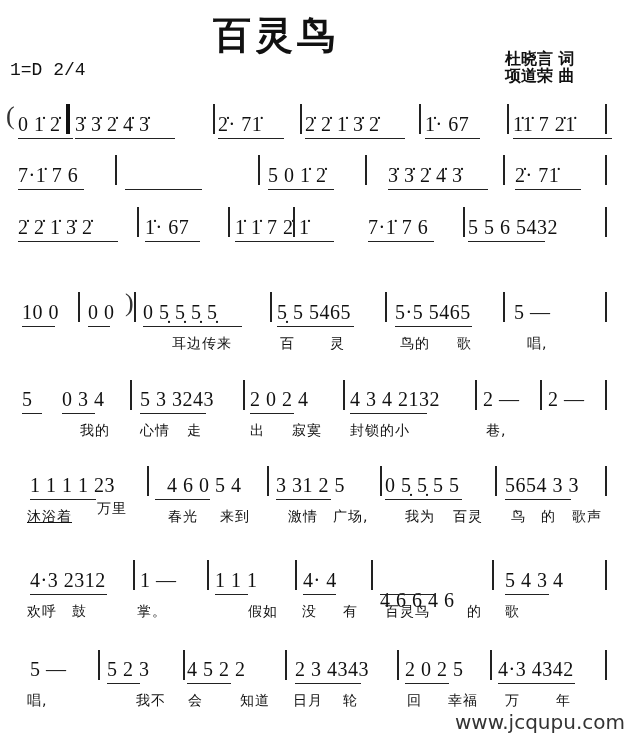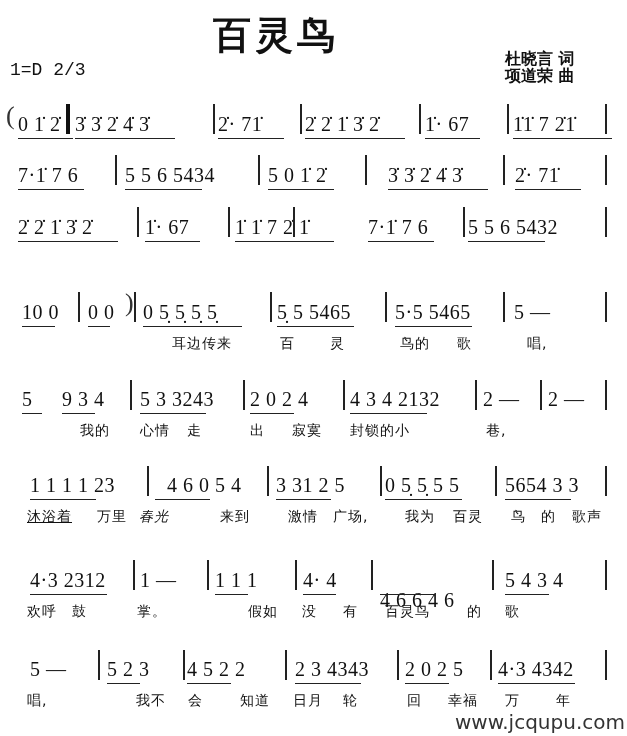--- a/index.html
+++ b/index.html
@@ -16,21 +16,21 @@
   .lyr { position:absolute; font-size:14px; font-family:"DejaVu Sans", sans-serif; white-space:nowrap; letter-spacing:1px; }
   .ul { position:absolute; height:1.3px; background:#222; }
   .wm { position:absolute; left:455px; top:710px; font-size:20px; color:#333; font-family:"DejaVu Sans", sans-serif; }
   .thick { position:absolute; width:4px; background:#111; }
   .paren { position:absolute; font-size:26px; font-weight:lighter; color:#333; }
 </style>
 </head>
 <body>
 
 <div class="title">百灵鸟</div>
-<div class="key">1=D 2/3</div>
+<div class="key">1=D 2/4</div>
 <div class="credits">
   <div>杜晓言 词</div>
   <div>项道荣 曲</div>
 </div>
 
 <div id="score">
     <div class="row" style="top: 107px;">
       <span class="n" style="left: 18px;">0 1̇ 2̇</span>
       <div class="ul" style="left: 18px; top: 31px; width: 55px;"></div>
       <span class="n" style="left: 75px;">3̇ 3̇ 2̇ 4̇ 3̇</span>
@@ -40,21 +40,20 @@
       <span class="n" style="left: 305px;">2̇ 2̇ 1̇ 3̇ 2̇</span>
       <div class="ul" style="left: 305px; top: 31px; width: 100px;"></div>
       <span class="n" style="left: 425px;">1̇·  67</span>
       <div class="ul" style="left: 425px; top: 31px; width: 55px;"></div>
       <span class="n" style="left: 513px;">1̇1̇ 7 2̇1̇</span>
       <div class="ul" style="left: 513px; top: 31px; width: 99px;"></div>
     </div>
     <div class="row" style="top: 158px;">
       <span class="n" style="left: 18px;">7·1̇ 7 6</span>
       <div class="ul" style="left: 18px; top: 31px; width: 66px;"></div>
-      <span class="n" style="left: 125px;">5 5 6 5434</span>
       <div class="ul" style="left: 125px; top: 31px; width: 77px;"></div>
       <span class="n" style="left: 268px;">5 0 1̇ 2̇</span>
       <div class="ul" style="left: 268px; top: 31px; width: 66px;"></div>
       <span class="n" style="left: 388px;">3̇ 3̇ 2̇ 4̇ 3̇</span>
       <div class="ul" style="left: 388px; top: 31px; width: 100px;"></div>
       <span class="n" style="left: 515px;">2̇·  71̇</span>
       <div class="ul" style="left: 515px; top: 31px; width: 66px;"></div>
     </div>
     <div class="row" style="top: 210px;">
       <span class="n" style="left: 18px;">2̇ 2̇ 1̇ 3̇ 2̇</span>
@@ -83,21 +82,21 @@
       <span class="lyr" style="left: 172px; top: 40px;">耳边传来</span>
       <span class="lyr" style="left: 280px; top: 40px;">百</span>
       <span class="lyr" style="left: 330px; top: 40px;">灵</span>
       <span class="lyr" style="left: 400px; top: 40px;">鸟的</span>
       <span class="lyr" style="left: 457px; top: 40px;">歌</span>
       <span class="lyr" style="left: 527px; top: 40px;">唱,</span>
     </div>
     <div class="row" style="top: 382px;">
       <span class="n" style="left: 22px;">5</span>
       <div class="ul" style="left: 22px; top: 31px; width: 20px;"></div>
-      <span class="n" style="left: 62px;">9 3 4</span>
+      <span class="n" style="left: 62px;">0 3 4</span>
       <div class="ul" style="left: 62px; top: 31px; width: 33px;"></div>
       <span class="n" style="left: 140px;">5 3 3243</span>
       <div class="ul" style="left: 140px; top: 31px; width: 66px;"></div>
       <span class="n" style="left: 250px;">2 0 2 4</span>
       <div class="ul" style="left: 250px; top: 31px; width: 44px;"></div>
       <span class="n" style="left: 350px; text-align: center;">4 3 4 2132</span>
       <div class="ul" style="left: 350px; top: 31px; width: 77px;"></div>
       <span class="n" style="left: 483px;">2 —</span>
       <span class="n" style="left: 548px;">2 —</span>
       <span class="lyr" style="left: 80px; top: 40px;">我的</span>
@@ -113,22 +112,22 @@
       <div class="ul" style="left: 30px; top: 31px; width: 66px;"></div>
       <span class="n" style="left: 155px; margin-left: 12px;">4 6 0 5 4</span>
       <div class="ul" style="left: 155px; top: 31px; width: 55px;"></div>
       <span class="n" style="left: 276px;">3 31 2 5</span>
       <div class="ul" style="left: 276px; top: 31px; width: 55px;"></div>
       <span class="n" style="left: 385px;">0 5̣ 5̣ 5 5</span>
       <div class="ul" style="left: 385px; top: 31px; width: 77px;"></div>
       <span class="n" style="left: 505px;">5654 3 3</span>
       <div class="ul" style="left: 505px; top: 31px; width: 66px;"></div>
       <span class="lyr" style="left: 27px; top: 40px; text-decoration: underline;">沐浴着</span>
-      <span class="lyr" style="left: 97px; top: 40px; text-align: right;">万里</span>
-      <span class="lyr" style="left: 139px; top: 40px; font-style: italic;">春光</span>
+      <span class="lyr" style="left: 97px; top: 32px; text-align: right;">万里</span>
+      <span class="lyr" style="left: 168px; top: 40px;">春光</span>
       <span class="lyr" style="left: 220px; top: 40px;">来到</span>
       <span class="lyr" style="left: 288px; top: 40px;">激情</span>
       <span class="lyr" style="left: 333px; top: 40px;">广场,</span>
       <span class="lyr" style="left: 405px; top: 40px;">我为</span>
       <span class="lyr" style="left: 453px; top: 40px;">百灵</span>
       <span class="lyr" style="left: 511px; top: 40px;">鸟</span>
       <span class="lyr" style="left: 541px; top: 40px;">的</span>
       <span class="lyr" style="left: 572px; top: 40px;">歌声</span>
     </div>
     <div class="row" style="top: 563px;">

